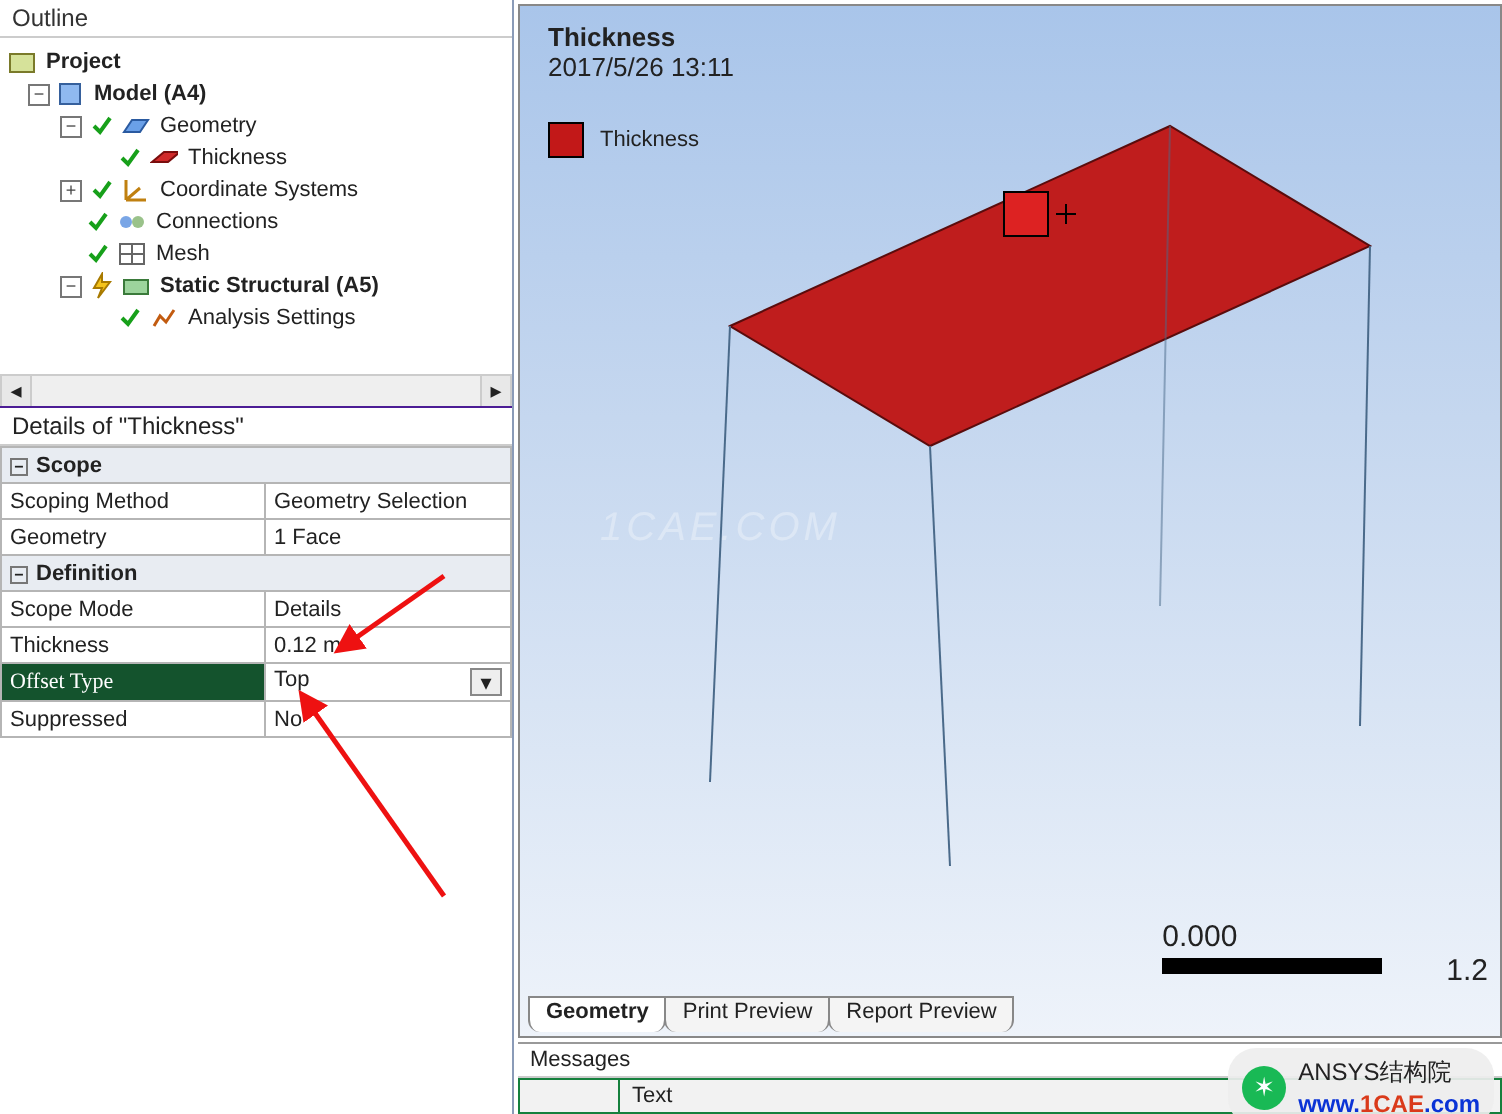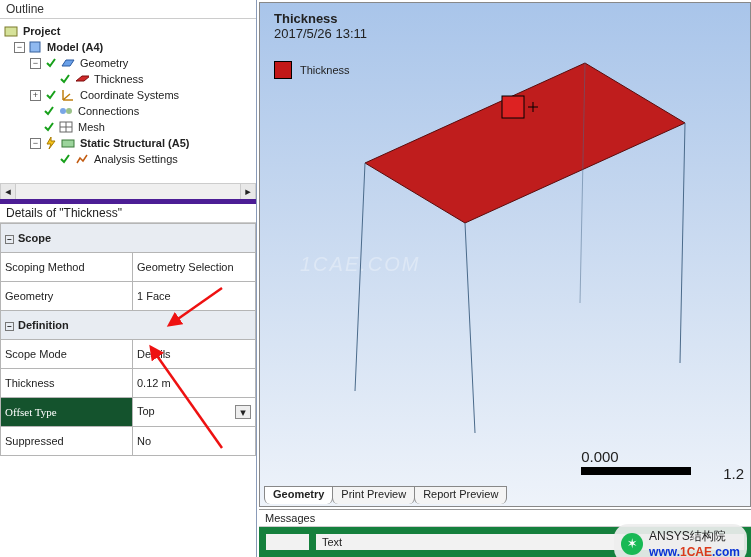--- a/index.html
+++ b/index.html
@@ -1,33 +1,33 @@
 <!DOCTYPE html>
 <html><head>
 <meta charset="utf-8">
 <style>
   * { box-sizing: border-box; font-family: "Segoe UI", Arial, sans-serif; }
   body { margin: 0; width: 751px; height: 557px; overflow: hidden; background: #fff; font-size: 11px; color: #222; position: relative; }
   .container { display: flex; height: 557px; }
   .left-col { width: 257px; display: flex; flex-direction: column; border-right: 1px solid #8a9bb8; }
   .pane-title { background: #fff; border-bottom: 1px solid #ccc; padding: 2px 6px; font-size: 12px; color: #333; }
-  .outline-body { flex: 0 0 auto; height: 185px; overflow: hidden; background: #fff; border-bottom: 5px solid #4c1d95; position: relative; }
+  .outline-body { flex: 0 0 auto; height: 185px; overflow: hidden; background: #fff; border-bottom: 1px solid #4c1d95; position: relative; }
   .tree { padding: 4px 2px 2px 4px; line-height: 16px; }
   .tree-row { display: flex; align-items: center; height: 16px; white-space: nowrap; }
   .twig { display:inline-block; width:11px; height:11px; border:1px solid #777; line-height:8px; text-align:center; font-size:9px; margin-right:3px; color:#444; cursor:pointer; }
   .ind { display:inline-block; }
   .ico { display:inline-flex; width:14px; height:14px; margin-right:3px; align-items:center; justify-content:center; }
   .label { padding: 0 2px; }
   .bold { font-weight: bold; }
   .scrollbar-bottom { position:absolute; bottom:0; left:0; right:0; height:16px; background:#efefef; border-top:1px solid #ccc; display:flex; justify-content:space-between; }
   .sb-btn { width:16px; display:flex; align-items:center; justify-content:center; background:#e8e8e8; border-left:1px solid #ccc; border-right:1px solid #ccc; }
   .details-title { background:#fff; border-bottom:1px solid #ccc; padding:2px 6px; font-size:12px; }
   .details-body { flex:1; background:#fff; overflow:visible; position:relative; }
   table.props { border-collapse: collapse; width: 100%; }
-  table.props td { border:1px solid #b5b5b5; padding:2px 4px; height:29px; }
+  table.props td { border:1px solid #b5b5b5; padding:2px 4px; height:18px; }
   td.section { background:#e8ecf2; font-weight:bold; }
   td.key { width:132px; background:#fff; }
   td.val { background:#fff; }
   tr.sel td.key { background:#14532d; color:#fff;font-family:Liberation Serif, serif; }
   tr.sel td.val { background:#fff; }
   .collapse-box { display:inline-block; width:9px; height:9px; border:1px solid #777; line-height:7px; font-size:8px; text-align:center; margin-right:4px; }
   .dd-btn { float:right; width:16px; height:14px; border:1px solid #888; background:#eee; display:flex; align-items:center; justify-content:center; }
   .right-col { flex:1; display:flex; flex-direction:column; }
   .viewport { flex:1; position:relative; background: linear-gradient(#a9c5ea 0%, #c5d7ef 40%, #eef3fa 100%); border:1px solid #888; margin:2px 0 0 2px; }
   .vp-title { position:absolute; left:14px; top:8px; font-size:13px; }
@@ -35,21 +35,21 @@
   .legend { position:absolute; left:14px; top:58px; display:flex; align-items:center; gap:8px; }
   .legend-sw { width:18px; height:18px; background:#c21818; border:1px solid #000; }
   .watermark { position:absolute; left:40px; top:250px; font-size:20px; color:rgba(255,255,255,.32); font-weight:normal; letter-spacing:2px; font-style:italic; }
   .scale-area { position:absolute; right:6px; bottom:24px; text-align:left; font-size:15px; }
   .scale-bar { width:110px; height:8px; background:#000; margin-top:2px; }
   .tabs { position:absolute; left:4px; bottom:2px; display:flex; height:18px; }
   .tab { padding:1px 8px; border:1px solid #888; border-bottom:none; background:#f4f4f4; margin-right:-1px; font-size:11px; border-radius:0 0 6px 6px; }
   .tab.active { background:#fff; font-weight:bold; }
   .messages { border-top:1px solid #999; margin:2px 0 0 2px; }
   .msg-title { background:#fff; padding:2px 6px; border-bottom:1px solid #ccc; }
-  .msg-body td { border:7px solid #15803d; padding:2px 6px; background:#f2f2f2;margin-left:24px; }
+  .msg-body td { border:1px solid #15803d; padding:2px 6px; background:#f2f2f2;margin-left:24px; }
   
   .arrow-svg { position:absolute; pointer-events:none; }
   
   .wm-badge { position:absolute; right:4px; bottom:-6px; display:flex; align-items:center; gap:6px; background:rgba(238,238,238,.92); padding:4px 7px; border-radius:14px; font-size:12px; z-index:50; }
   .wm-circ { width:22px; height:22px; border-radius:50%; background:#19b955; color:#fff; display:flex; align-items:center; justify-content:center; font-size:13px; }
   .wm-badge .site { color:#0a33d6; font-weight:bold; }
   .wm-badge .site b { color:#da3a1a; }
 </style>
 </head>
 <body>

